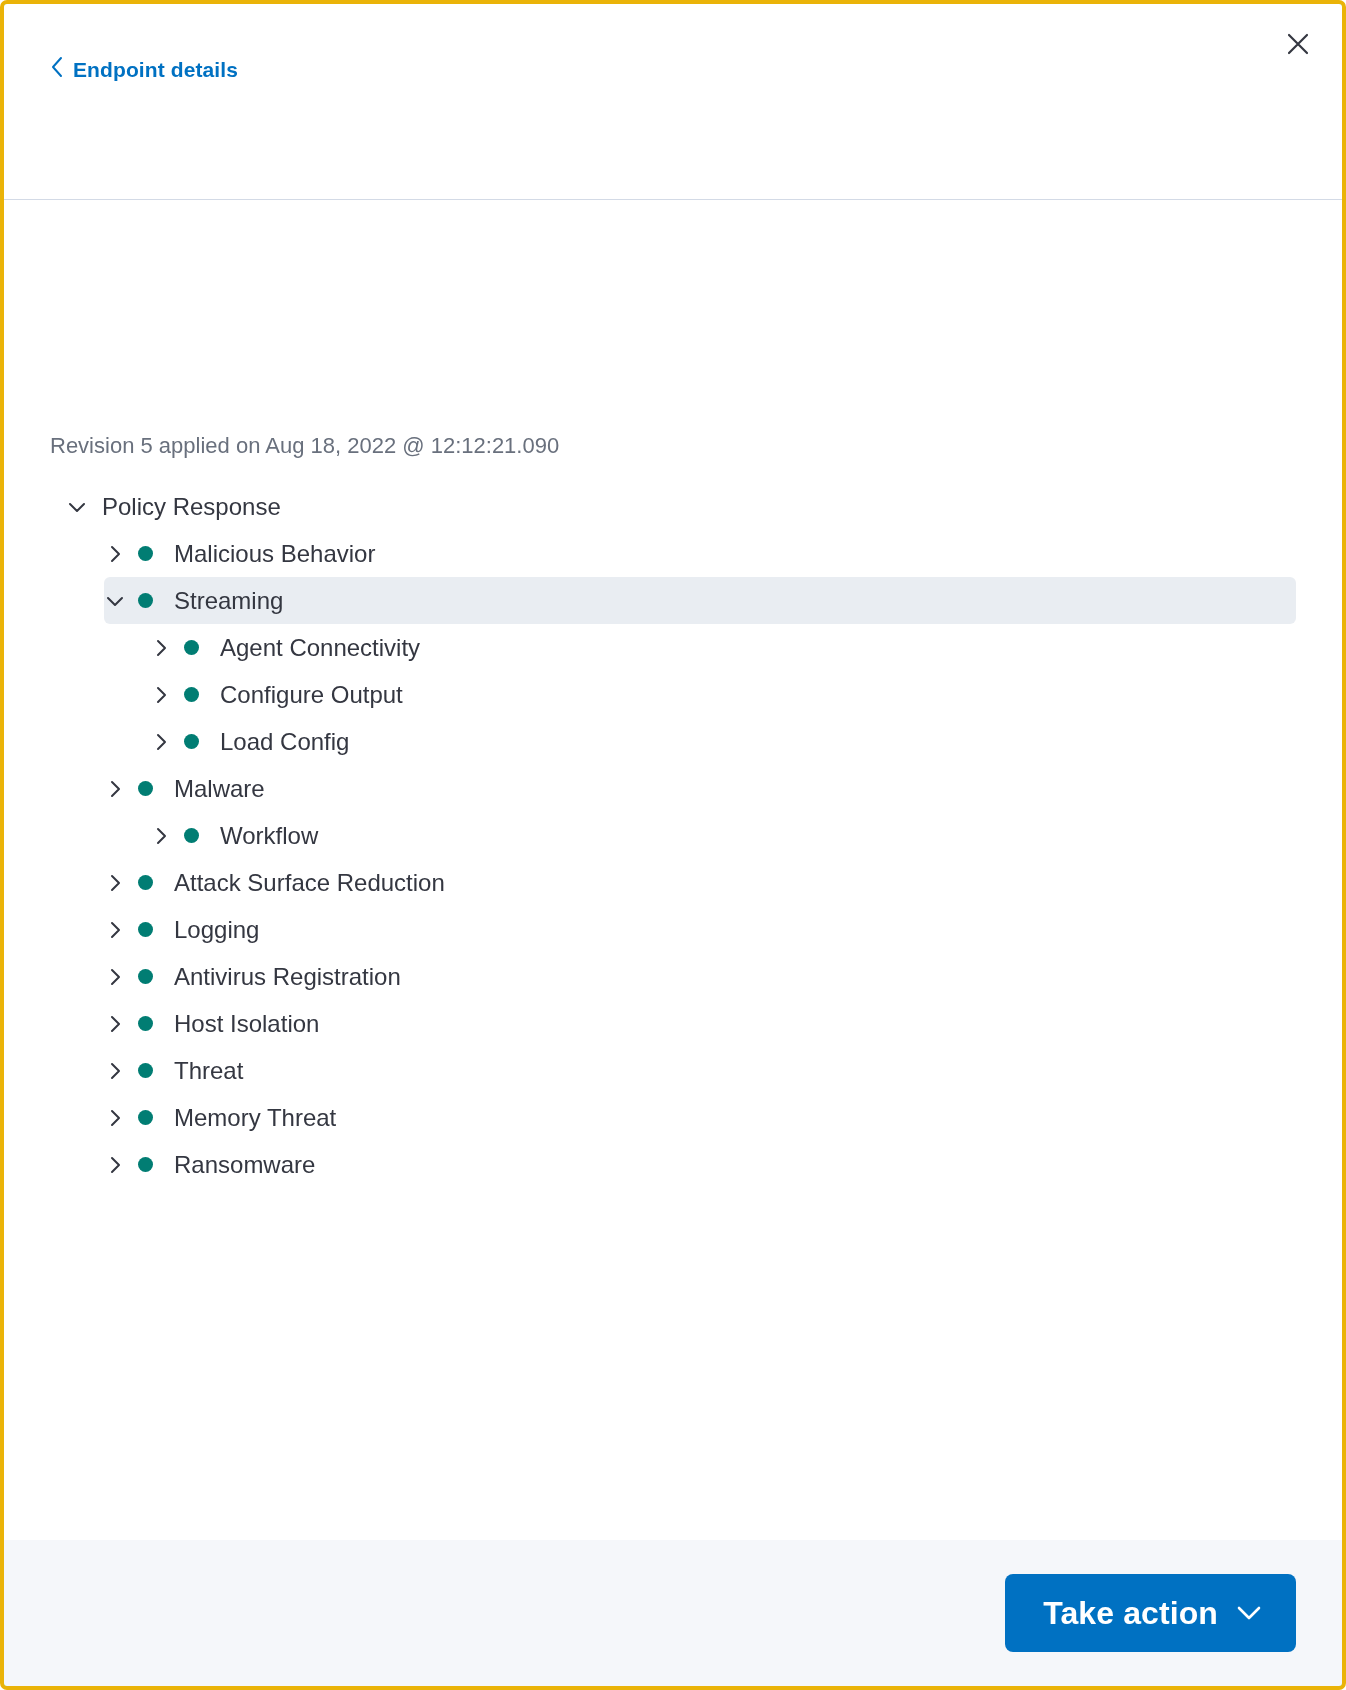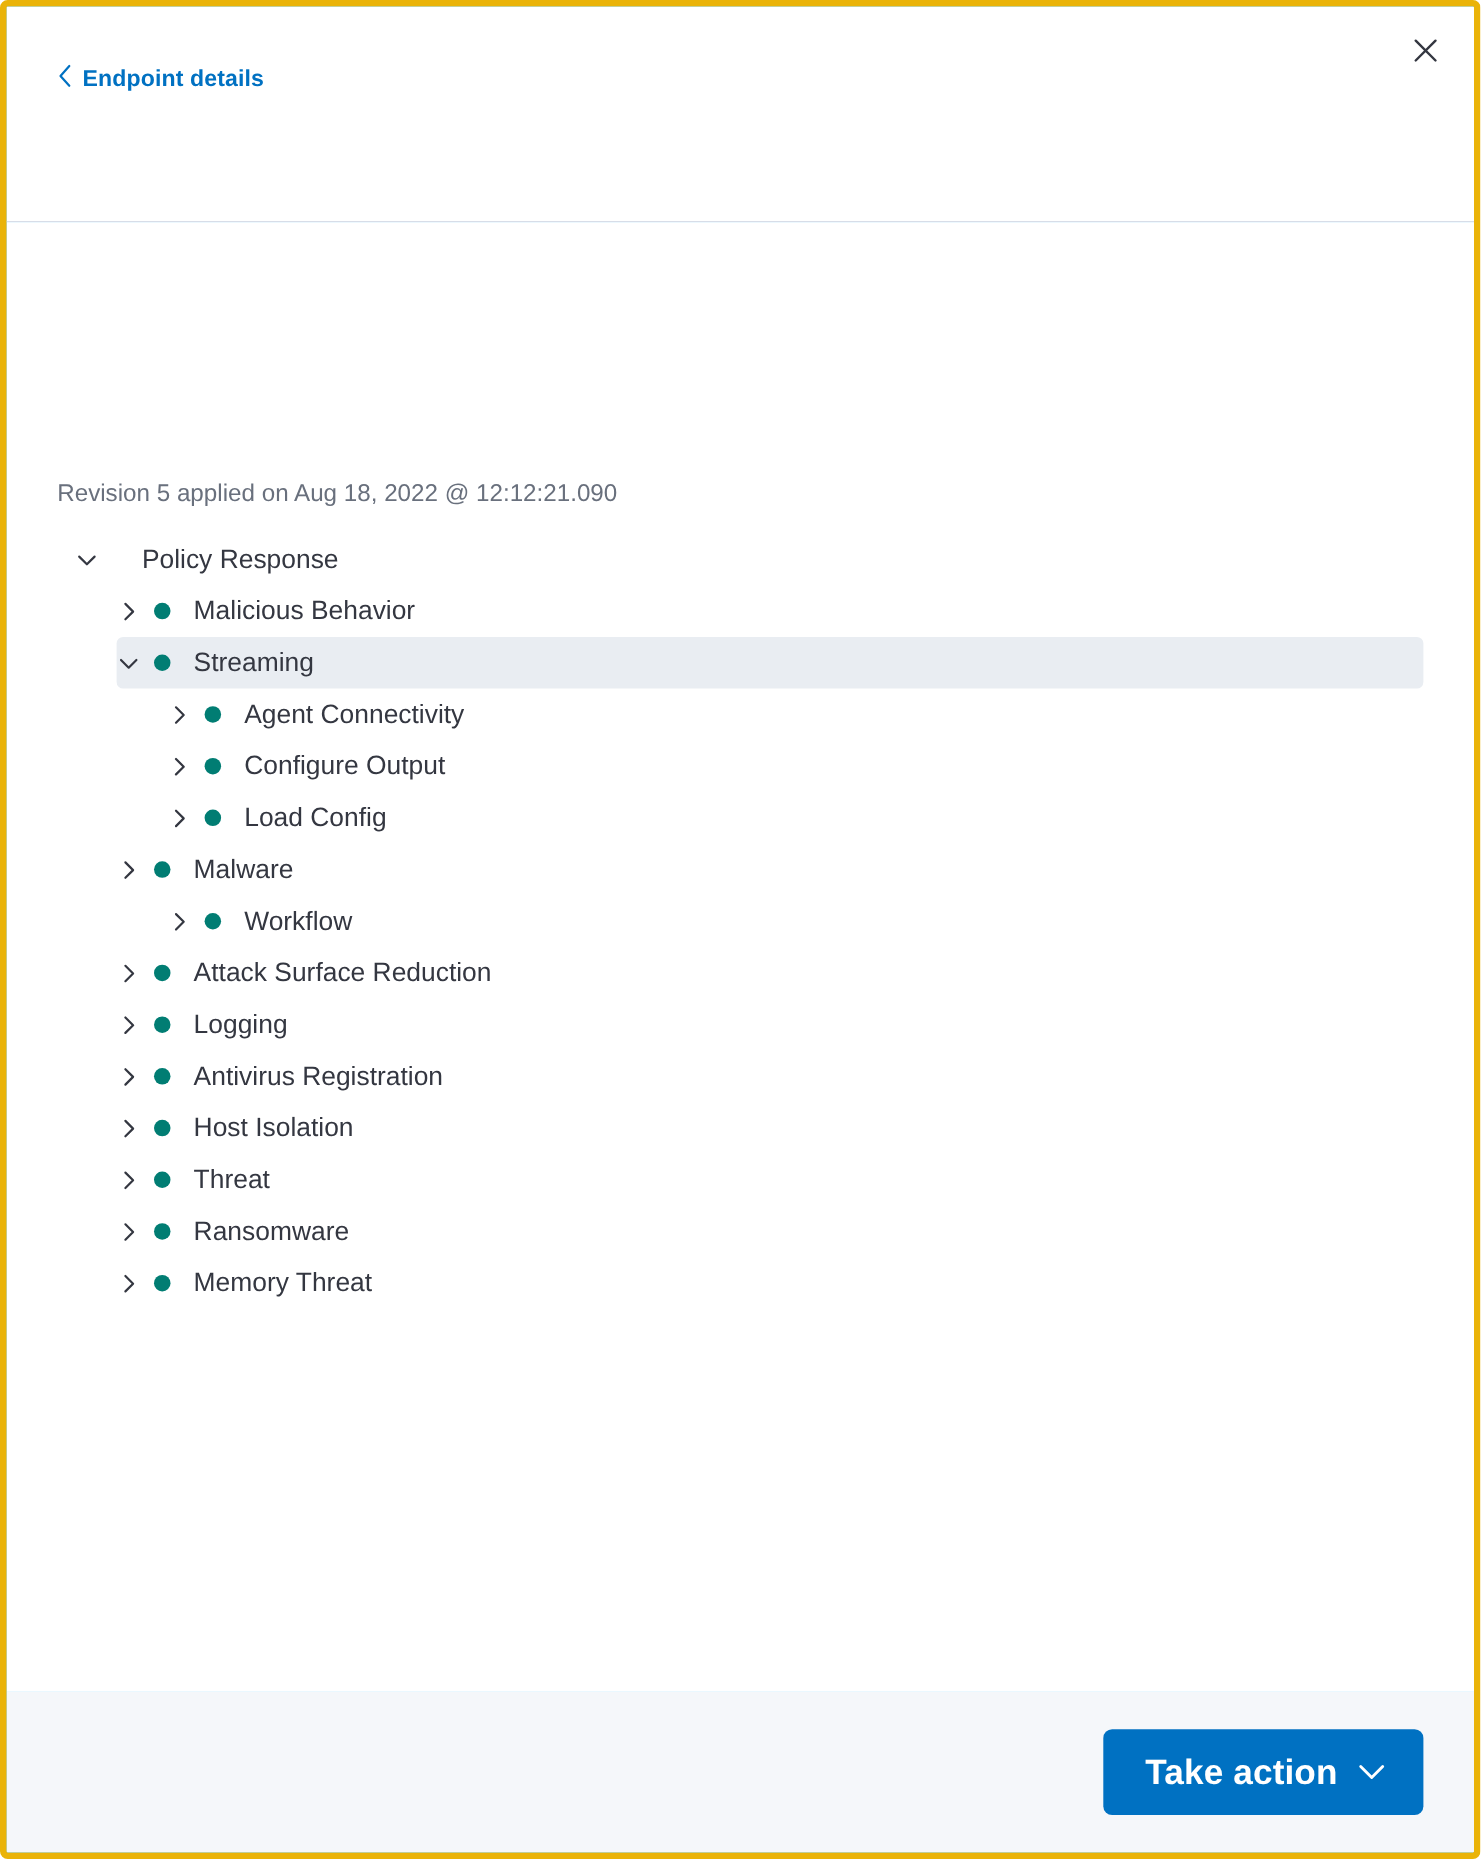--- a/index.html
+++ b/index.html
@@ -22,23 +22,23 @@
   }
 
   
   .flyout {
     position: absolute;
     left: 0;
     top: 0;
     width: 1346px;
     height: 1690px;
     box-sizing: border-box;
-    border: 6px solid #eab308;
+    border: 4px solid #eab308;
     border-radius: 7px;
-    background: #7dd3fc;
+    background: #84cc16;
     overflow: hidden;
     display: flex;
     flex-direction: column;
   }
 
   
   .header {
     position: relative;
     flex: 0 0 auto;
     height: 196px;
@@ -126,21 +126,21 @@
     display: flex;
     align-items: center;
     height: 47px;
     box-sizing: border-box;
     border-radius: 6px;
     cursor: pointer;
     user-select: none;
   }
 
   
-  .tree-row.depth-0 { margin-left: 62px; margin-right: 46px; padding-left: 0; gap: 25px; }
+  .tree-row.depth-0 { margin-left: 62px; margin-right: 46px; padding-left: 0; }
   .tree-row.depth-1 { margin-left: 100px; margin-right: 46px; padding-left: 0; }
   .tree-row.depth-2 { margin-left: 146px; margin-right: 46px; padding-left: 0; }
 
   .tree-row.selected {
     background: #e9edf2;
   }
 
   .twisty {
     flex: 0 0 auto;
     width: 22px;
@@ -352,30 +352,30 @@
             <span class="status-dot" style="background: rgb(1, 125, 115);"></span>
             <span class="tree-label">Threat</span>
           </div>
           <div class="tree-row depth-1">
             <span class="twisty">
               <svg width="22" height="22" viewBox="0 0 22 22">
                 <path d="M8 4 L15 11 L8 18" stroke="#343741" stroke-width="2" fill="none" stroke-linecap="round" stroke-linejoin="round"></path>
               </svg>
             </span>
             <span class="status-dot" style="background: rgb(1, 125, 115);"></span>
+            <span class="tree-label">Memory Threat</span>
+          </div>
+          <div class="tree-row depth-1">
+            <span class="twisty">
+              <svg width="22" height="22" viewBox="0 0 22 22">
+                <path d="M8 4 L15 11 L8 18" stroke="#343741" stroke-width="2" fill="none" stroke-linecap="round" stroke-linejoin="round"></path>
+              </svg>
+            </span>
+            <span class="status-dot" style="background: rgb(1, 125, 115);"></span>
             <span class="tree-label">Ransomware</span>
-          </div>
-          <div class="tree-row depth-1">
-            <span class="twisty">
-              <svg width="22" height="22" viewBox="0 0 22 22">
-                <path d="M8 4 L15 11 L8 18" stroke="#343741" stroke-width="2" fill="none" stroke-linecap="round" stroke-linejoin="round"></path>
-              </svg>
-            </span>
-            <span class="status-dot" style="background: rgb(1, 125, 115);"></span>
-            <span class="tree-label">Memory Threat</span>
           </div>
         </div>
     </div>
 
     <div class="footer">
       <button class="take-action-btn">
         <span>Take action</span>
         <span>
           <svg width="26" height="16" viewBox="0 0 26 16" aria-hidden="true">
             <path d="M3 3 L13 13 L23 3" stroke="#ffffff" stroke-width="2.6" fill="none" stroke-linecap="round" stroke-linejoin="round"></path>

